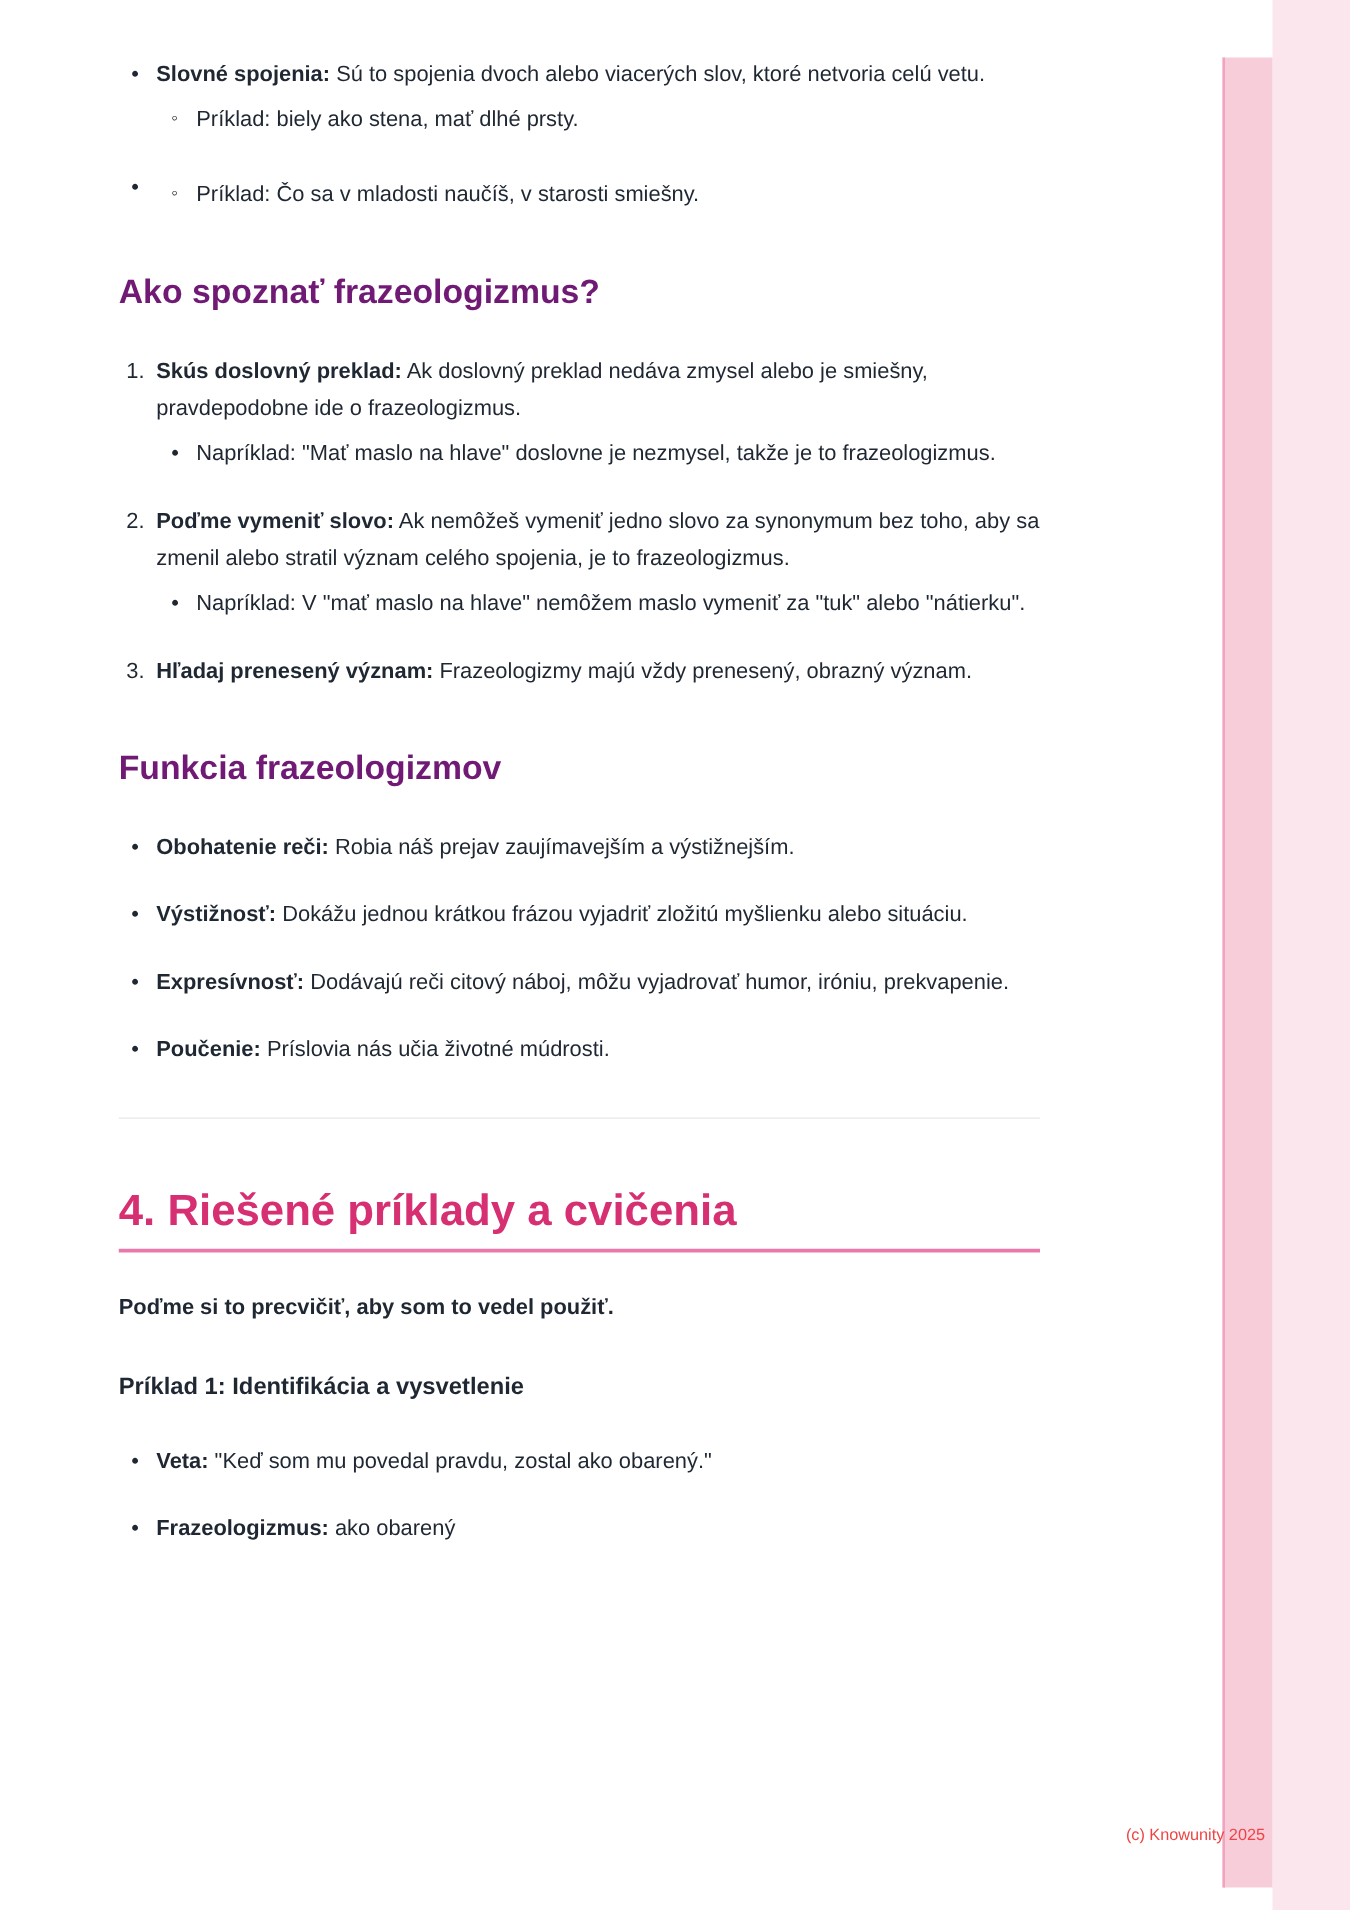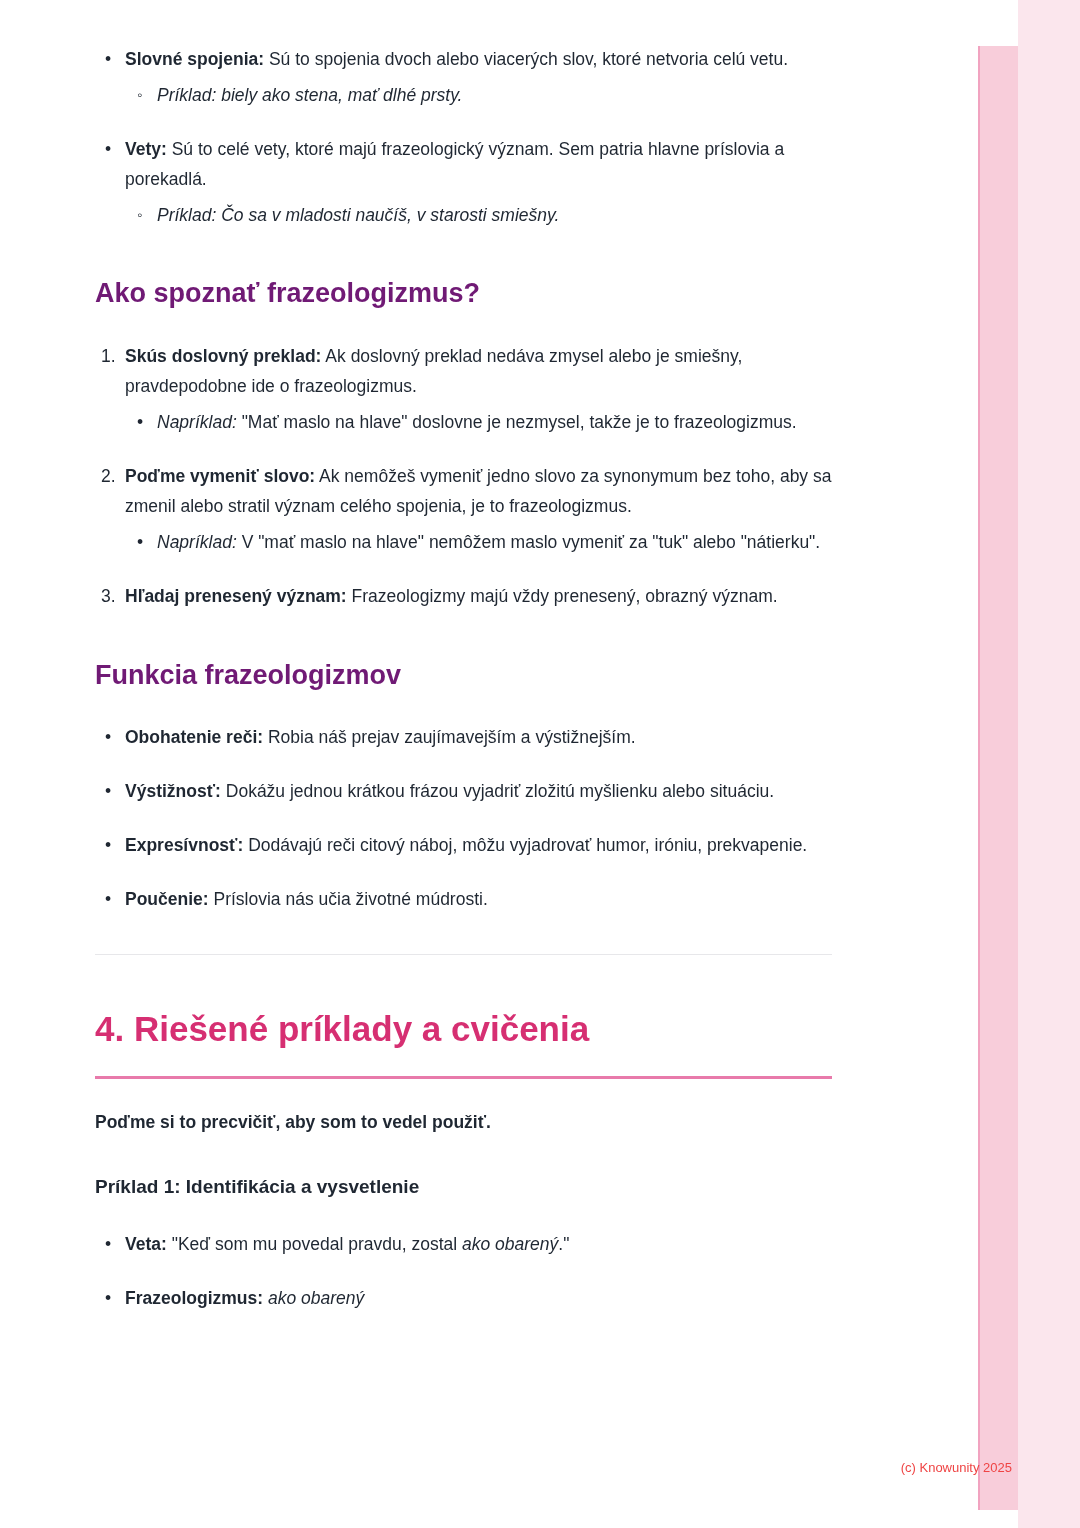--- a/index.html
+++ b/index.html
@@ -23,21 +23,21 @@
     background: #f8cdda;
     border-left: 2px solid #f1a3c0;
   }
   .content {
     position: absolute; left: 95px; top: 44px;
     width: 737px;
     font-size: 17.5px;
     line-height: 1.72;
   }
   .b { font-weight: bold; }
-  .i { font-style: italic; }
+  .i { }
   section { margin: 0; }
   .item { display: flex; margin-bottom: 24px; }
   .marker { flex: 0 0 30px; padding-left: 10px; color: #1f2732; }
   .marker.num { padding-left: 6px; }
   .marker.circle { font-size: 15px; line-height: 2.0; }
   .li-body { flex: 1; }
   .sub { display: flex; margin-left: 12px; margin-top: 6px; }
   .sub .marker { flex: 0 0 20px; padding-left: 0; }
   h2.section-heading {
     color: #701a75;
@@ -48,21 +48,20 @@
   .divider {
     border: none;
     border-top: 1px solid #e7e7ea;
     margin: 40px 0 0 0;
   }
   h1.page-title {
     color: #d62f72;
     font-size: 35px;
     font-weight: bold;
     margin: 44px 0 0 0;
-    padding-bottom: 16px;
     border-bottom: 3px solid #e87aab;
   }
   .lead-para { margin: 28px 0 0 0; font-weight: bold; }
   h3.example-heading {
     font-size: 19px;
     font-weight: bold;
     margin: 34px 0 12px 0;
   }
   .examples { margin-top: 26px; }
   .footer {
@@ -92,21 +91,20 @@
           <div class="sub">
             <span class="marker circle">◦</span>
             <div class="li-body"><span class="i">Príklad: biely ako stena, mať dlhé prsty.</span></div>
           </div>
         </div>
       </div>
 
       <div class="item">
         <span class="marker">•</span>
         <div class="li-body">
-          <div><span class="b">Vety:</span><span> Sú to celé vety, ktoré majú frazeologický význam. Sem patria hlavne príslovia a porekadlá.</span></div>
           <div class="sub">
             <span class="marker circle">◦</span>
             <div class="li-body"><span class="i">Príklad: Čo sa v mladosti naučíš, v starosti smiešny.</span></div>
           </div>
         </div>
       </div>
 
     </section>
 
     <h2 class="section-heading">Ako spoznať frazeologizmus?</h2>

